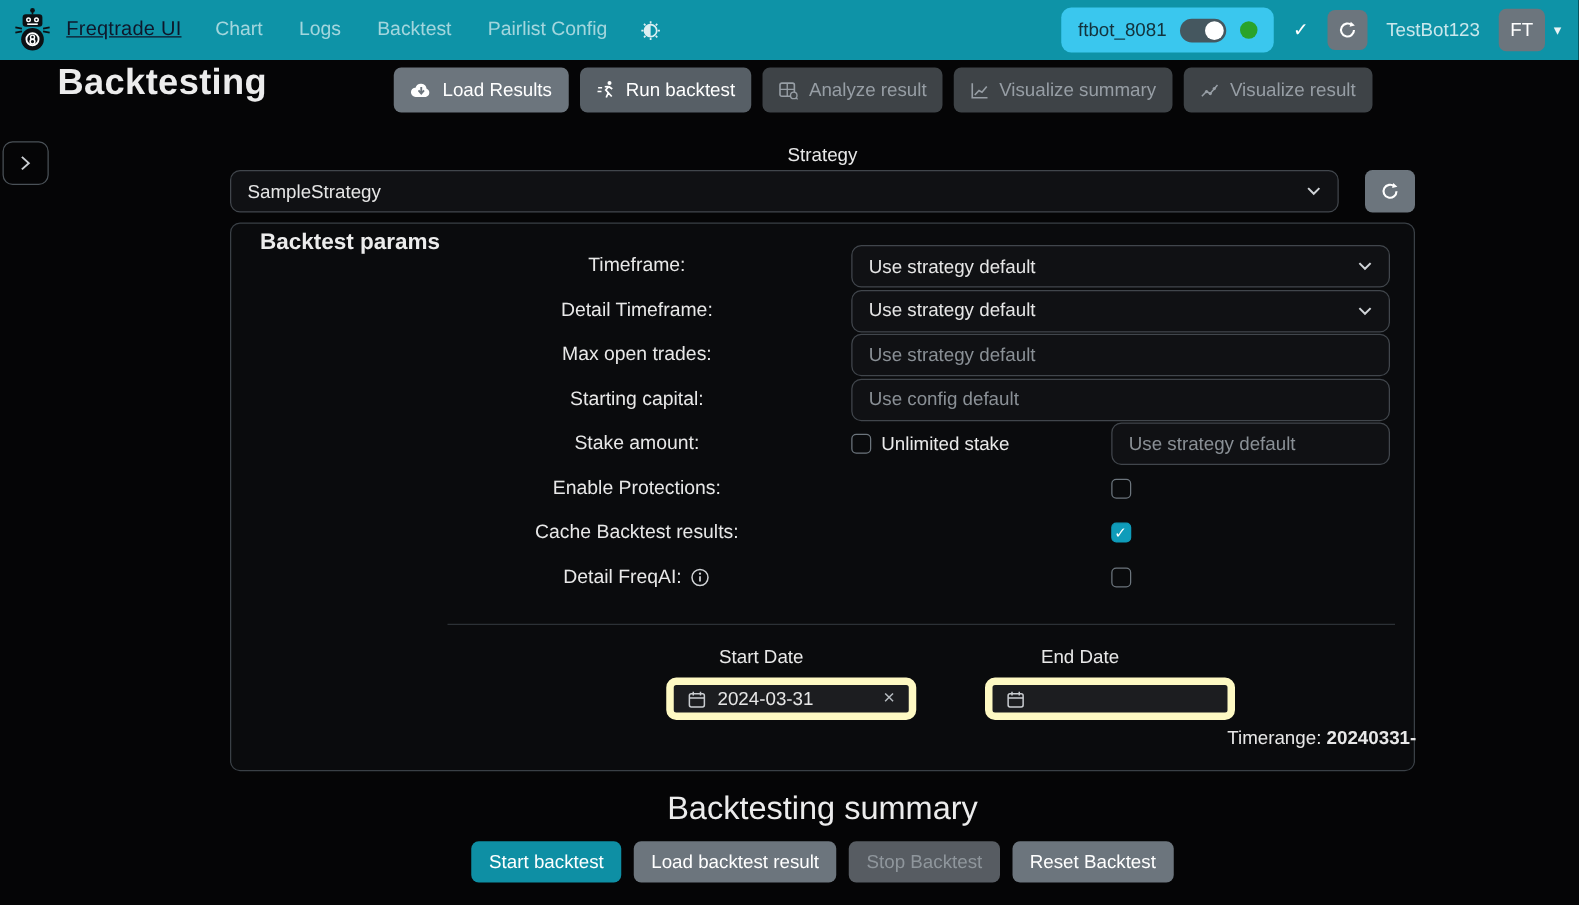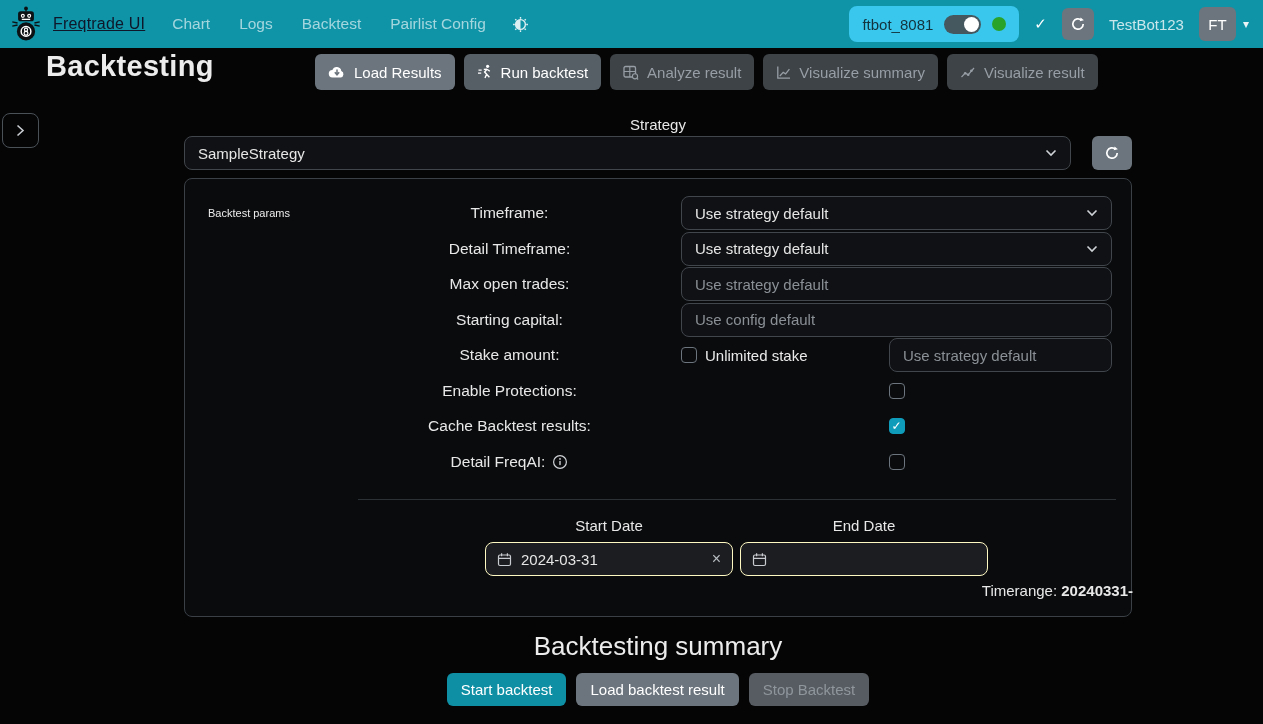--- a/index.html
+++ b/index.html
@@ -88,21 +88,21 @@
   .refresh-btn {
     width:40px; height:34px; border-radius:6px; background:#6c757d; border:none;
     display:flex; align-items:center; justify-content:center; cursor:pointer;
   }
 
   
   .panel {
     position:absolute; left:184px; top:178px; width:948px; height:439px;
     border:1px solid #3a4046; border-radius:8px; background:#0a0b0d;
   }
-  .panel-title { position:absolute; left:23px; top:28px; font-size:11px; font-weight:400; color:#ececec; }
+  .panel-title { position:absolute; left:23px; top:4px; font-size:18px; font-weight:700; color:#ececec; }
   .form { position:absolute; left:153px; top:17px; width:778px; }
   .frow { display:flex; align-items:center; height:34px; margin-bottom:1.5px; }
   .flabel { width:343px; text-align:center; font-size:15.5px; color:#e8e8e8;
             display:flex; align-items:center; justify-content:center; gap:7px; }
   .fctrl { width:431px; }
   .fctrl .select { width:100%; }
   .tinput {
     width:100%; height:34px; background:#101114; border:1px solid #41464c; border-radius:8px;
     padding:0 13px; color:#e6e6e6; font-size:15px; outline:none;
     font-family:"Liberation Sans", sans-serif;
@@ -120,23 +120,23 @@
   .cb.checked { background:#0f9cba; border-color:#0f9cba; color:#ffffff; }
   .cb-label { font-size:15px; color:#eaeaea; margin-left:8px; }
 
   .divider { position:absolute; left:173px; top:320px; width:758px; border-top:1px solid #2c3136; }
 
   .dates { position:absolute; left:300px; top:338px; width:503px; }
   .date-labels { display:flex; gap:7px; }
   .date-labels span { width:248px; text-align:center; font-size:15px; color:#e8e8e8; }
   .date-inputs { display:flex; gap:7px; margin-top:8px; }
   .date-field {
-    width:248px; height:34px; background:#1c1d20; border:1px solid #fef9c3; border-radius:8px;
+    width:248px; height:34px; background:#1c1d20; border:6px solid #fef9c3; border-radius:8px;
     display:flex; align-items:center; gap:9px; padding:0 11px;
-    color:#e6e6e6; font-size:15px; cursor:pointer;
+    color:#e6e6e6; font-size:15px; cursor:pointer;margin-left:48px;
   }
   .date-clear { margin-left:auto; background:none; border:none; color:#b7bcc1; font-size:16px; cursor:pointer; line-height:1; }
   .timerange { position:absolute; left:0; width:948px; top:403px; text-align:right; font-size:15px; color:#e8e8e8; }
   .timerange b { font-weight:700; }
 
   
   .summary-title {
     position:absolute; top:631px; left:184px; width:948px; text-align:center;
     font-size:26px; font-weight:400; color:#ececec;
   }
@@ -415,13 +415,14 @@
   <div class="timerange">
     <span>Timerange: </span><b>20240331-</b>
   </div>
 </div>
 
 <h2 class="summary-title">Backtesting summary</h2>
 <div class="summary-buttons">
   <button class="sbtn primary">Start backtest</button>
   <button class="sbtn secondary">Load backtest result</button>
   <button class="sbtn disabled">Stop Backtest</button>
+  <button class="sbtn secondary">Reset Backtest</button>
 </div>
 
 </body></html>

